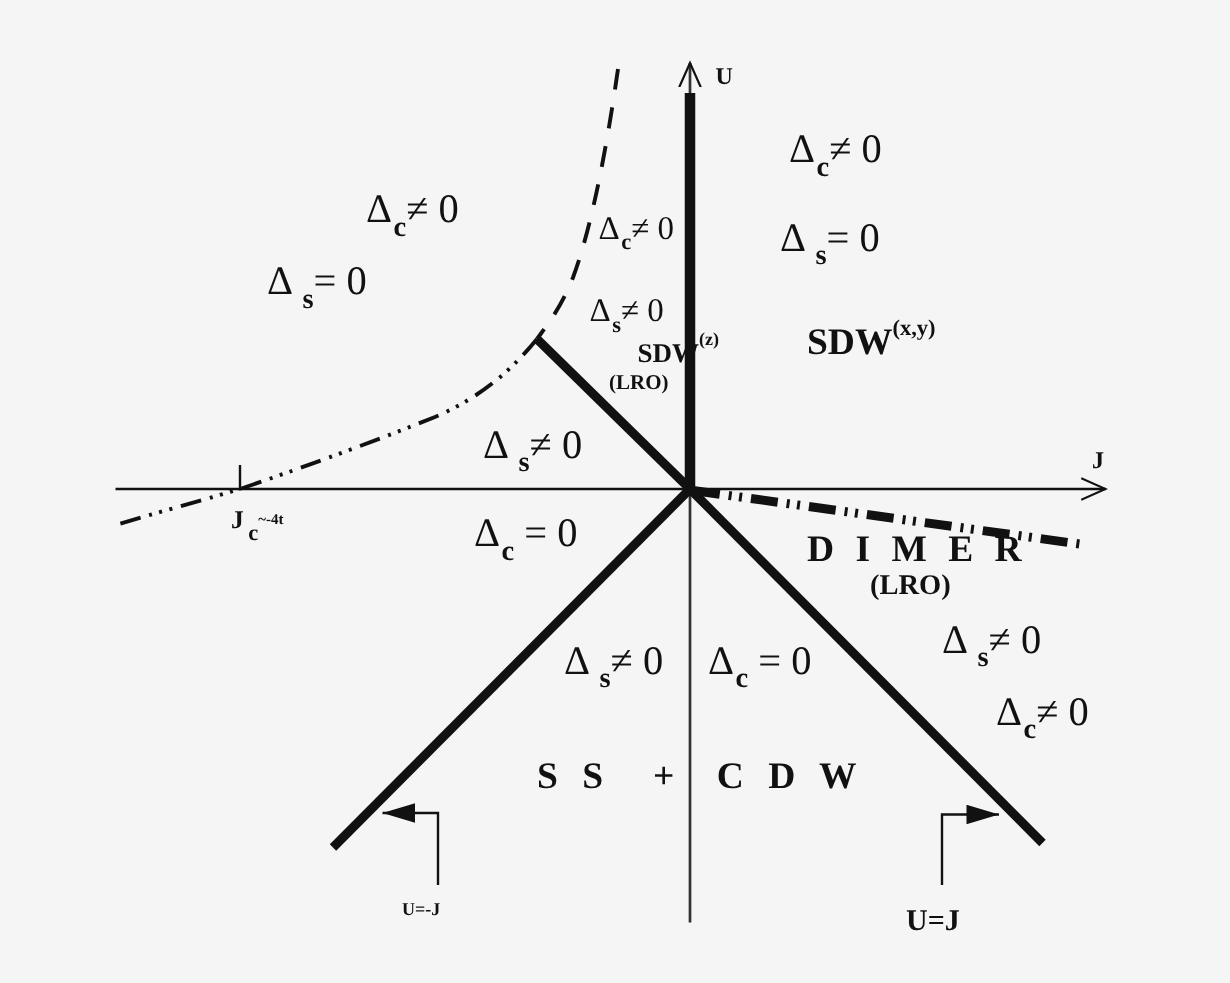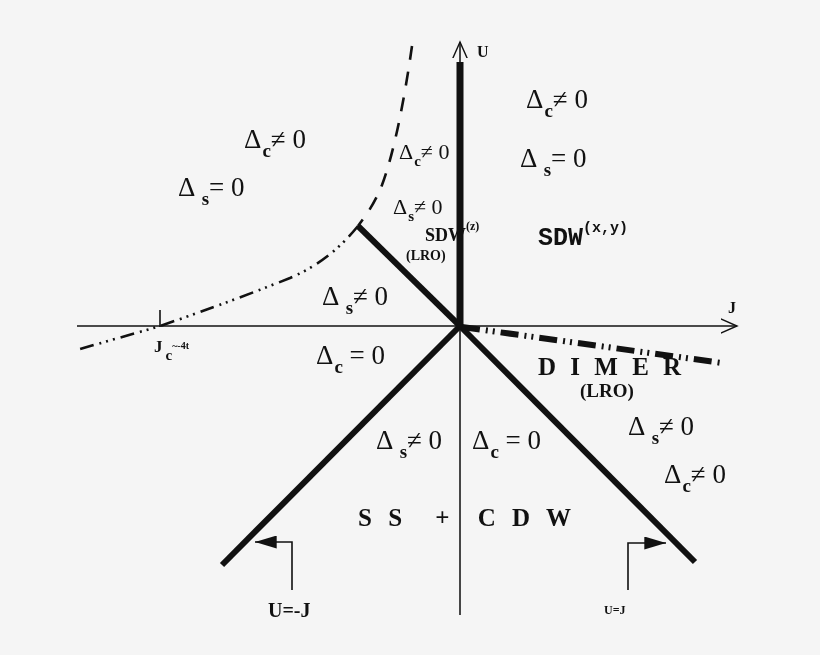--- a/index.html
+++ b/index.html
@@ -81,21 +81,21 @@
     <span>SDW</span><span style="font-size:12px; position:relative; top:-11px;">(z)</span>
   </div>
   <div class="lbl bold" style="left:406px; top:249px; font-size:14px;">(LRO)</div>
 
   <div class="lbl math" style="left:526px; top:86px;">
     <span>Δ</span><span class="sub">c</span><span>≠ 0</span>
   </div>
   <div class="lbl math" style="left:520px; top:145px;">
     <span>Δ</span> <span class="sub">s</span><span>= 0</span>
   </div>
-  <div class="lbl phase" style="left:538px; top:226px;font-family:Liberation Mono, monospace;">
+  <div class="lbl phase" style="left:538px; top:216px;">
     <span>SDW</span><span class="sup-lg">(x,y)</span>
   </div>
 
   <div class="lbl math" style="left:322px; top:283px;">
     <span>Δ</span> <span class="sub">s</span><span>≠ 0</span>
   </div>
   <div class="lbl math" style="left:316px; top:342px;">
     <span>Δ</span><span class="sub">c</span> <span>= 0</span>
   </div>
 
@@ -113,15 +113,15 @@
     <span class="spaced">C D W</span>
   </div>
   <div class="lbl bold" style="left:580px; top:381px; font-size:19px;">(LRO)</div>
   <div class="lbl math" style="left:628px; top:413px;">
     <span>Δ</span> <span class="sub">s</span><span>≠ 0</span>
   </div>
   <div class="lbl math" style="left:664px; top:461px;">
     <span>Δ</span><span class="sub">c</span><span>≠ 0</span>
   </div>
 
-  <div class="lbl note" style="left:268px; top:600px; font-size:20px;">U=-J</div>
-  <div class="lbl note" style="left:604px; top:604px; font-size:12px;">U=J</div>
+  <div class="lbl note" style="left:268px; top:600px; font-size:12px;">U=-J</div>
+  <div class="lbl note" style="left:604px; top:604px; font-size:20px;">U=J</div>
 </div>
 
 </body></html>

